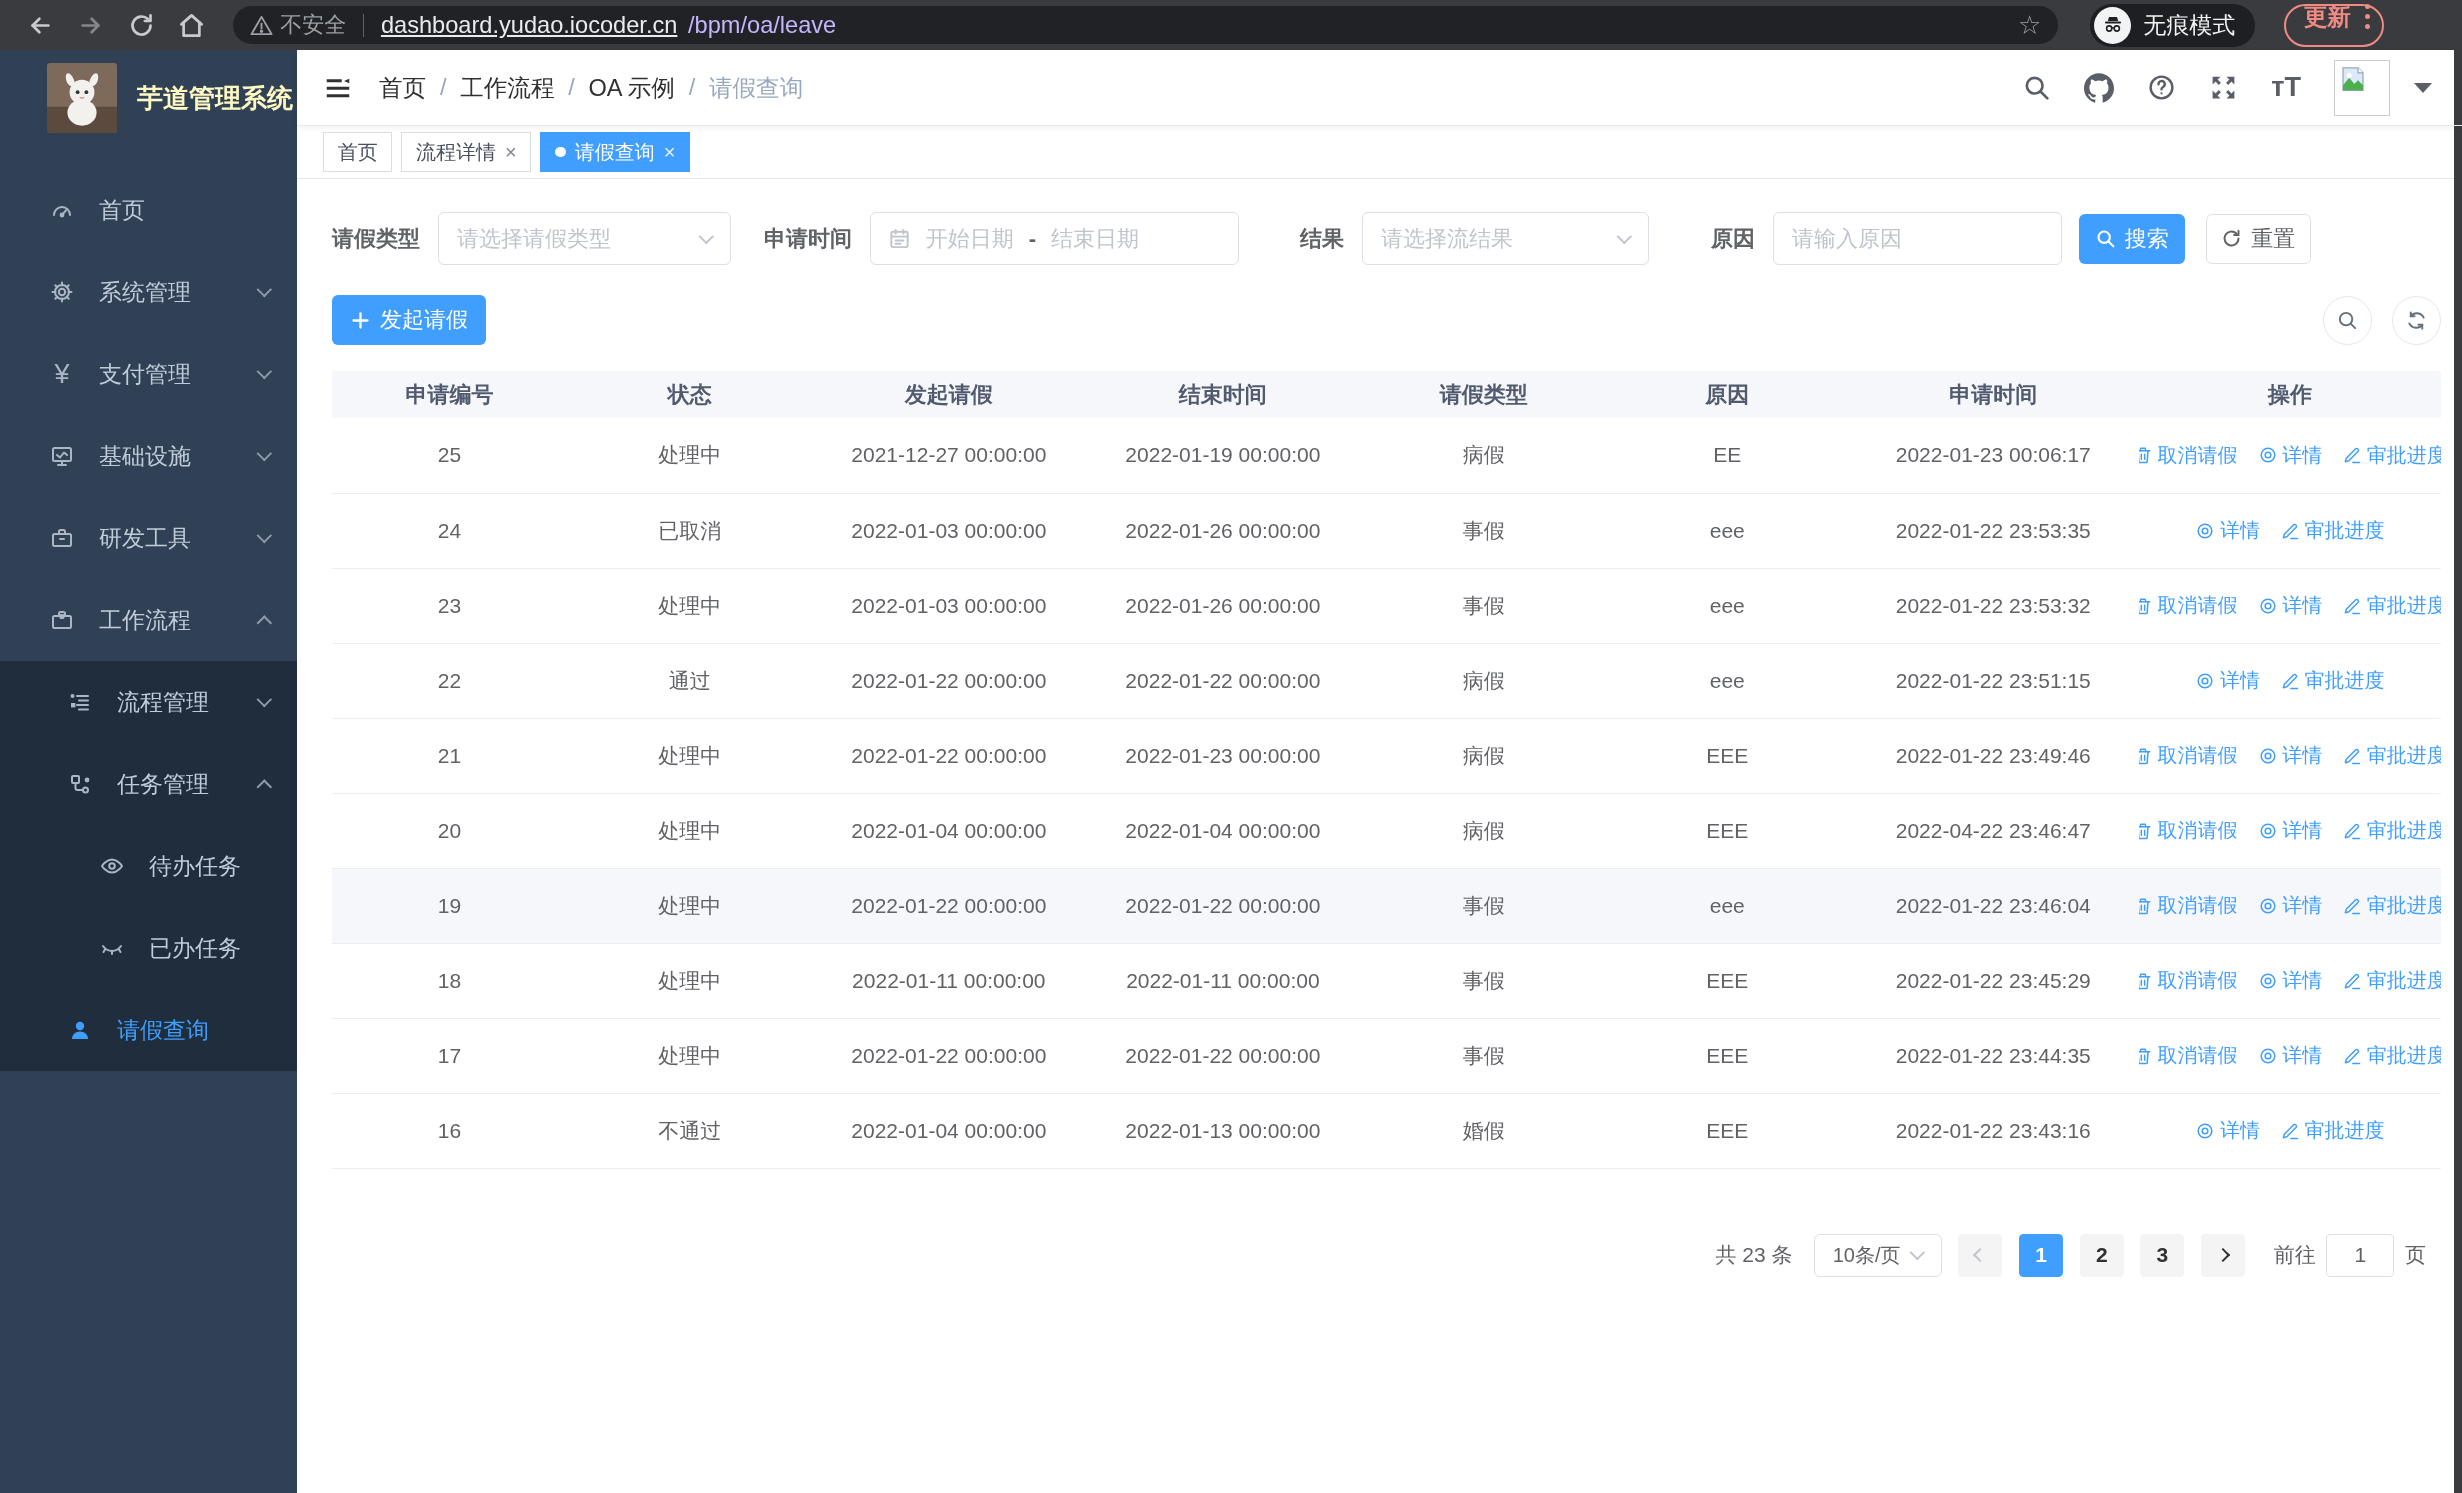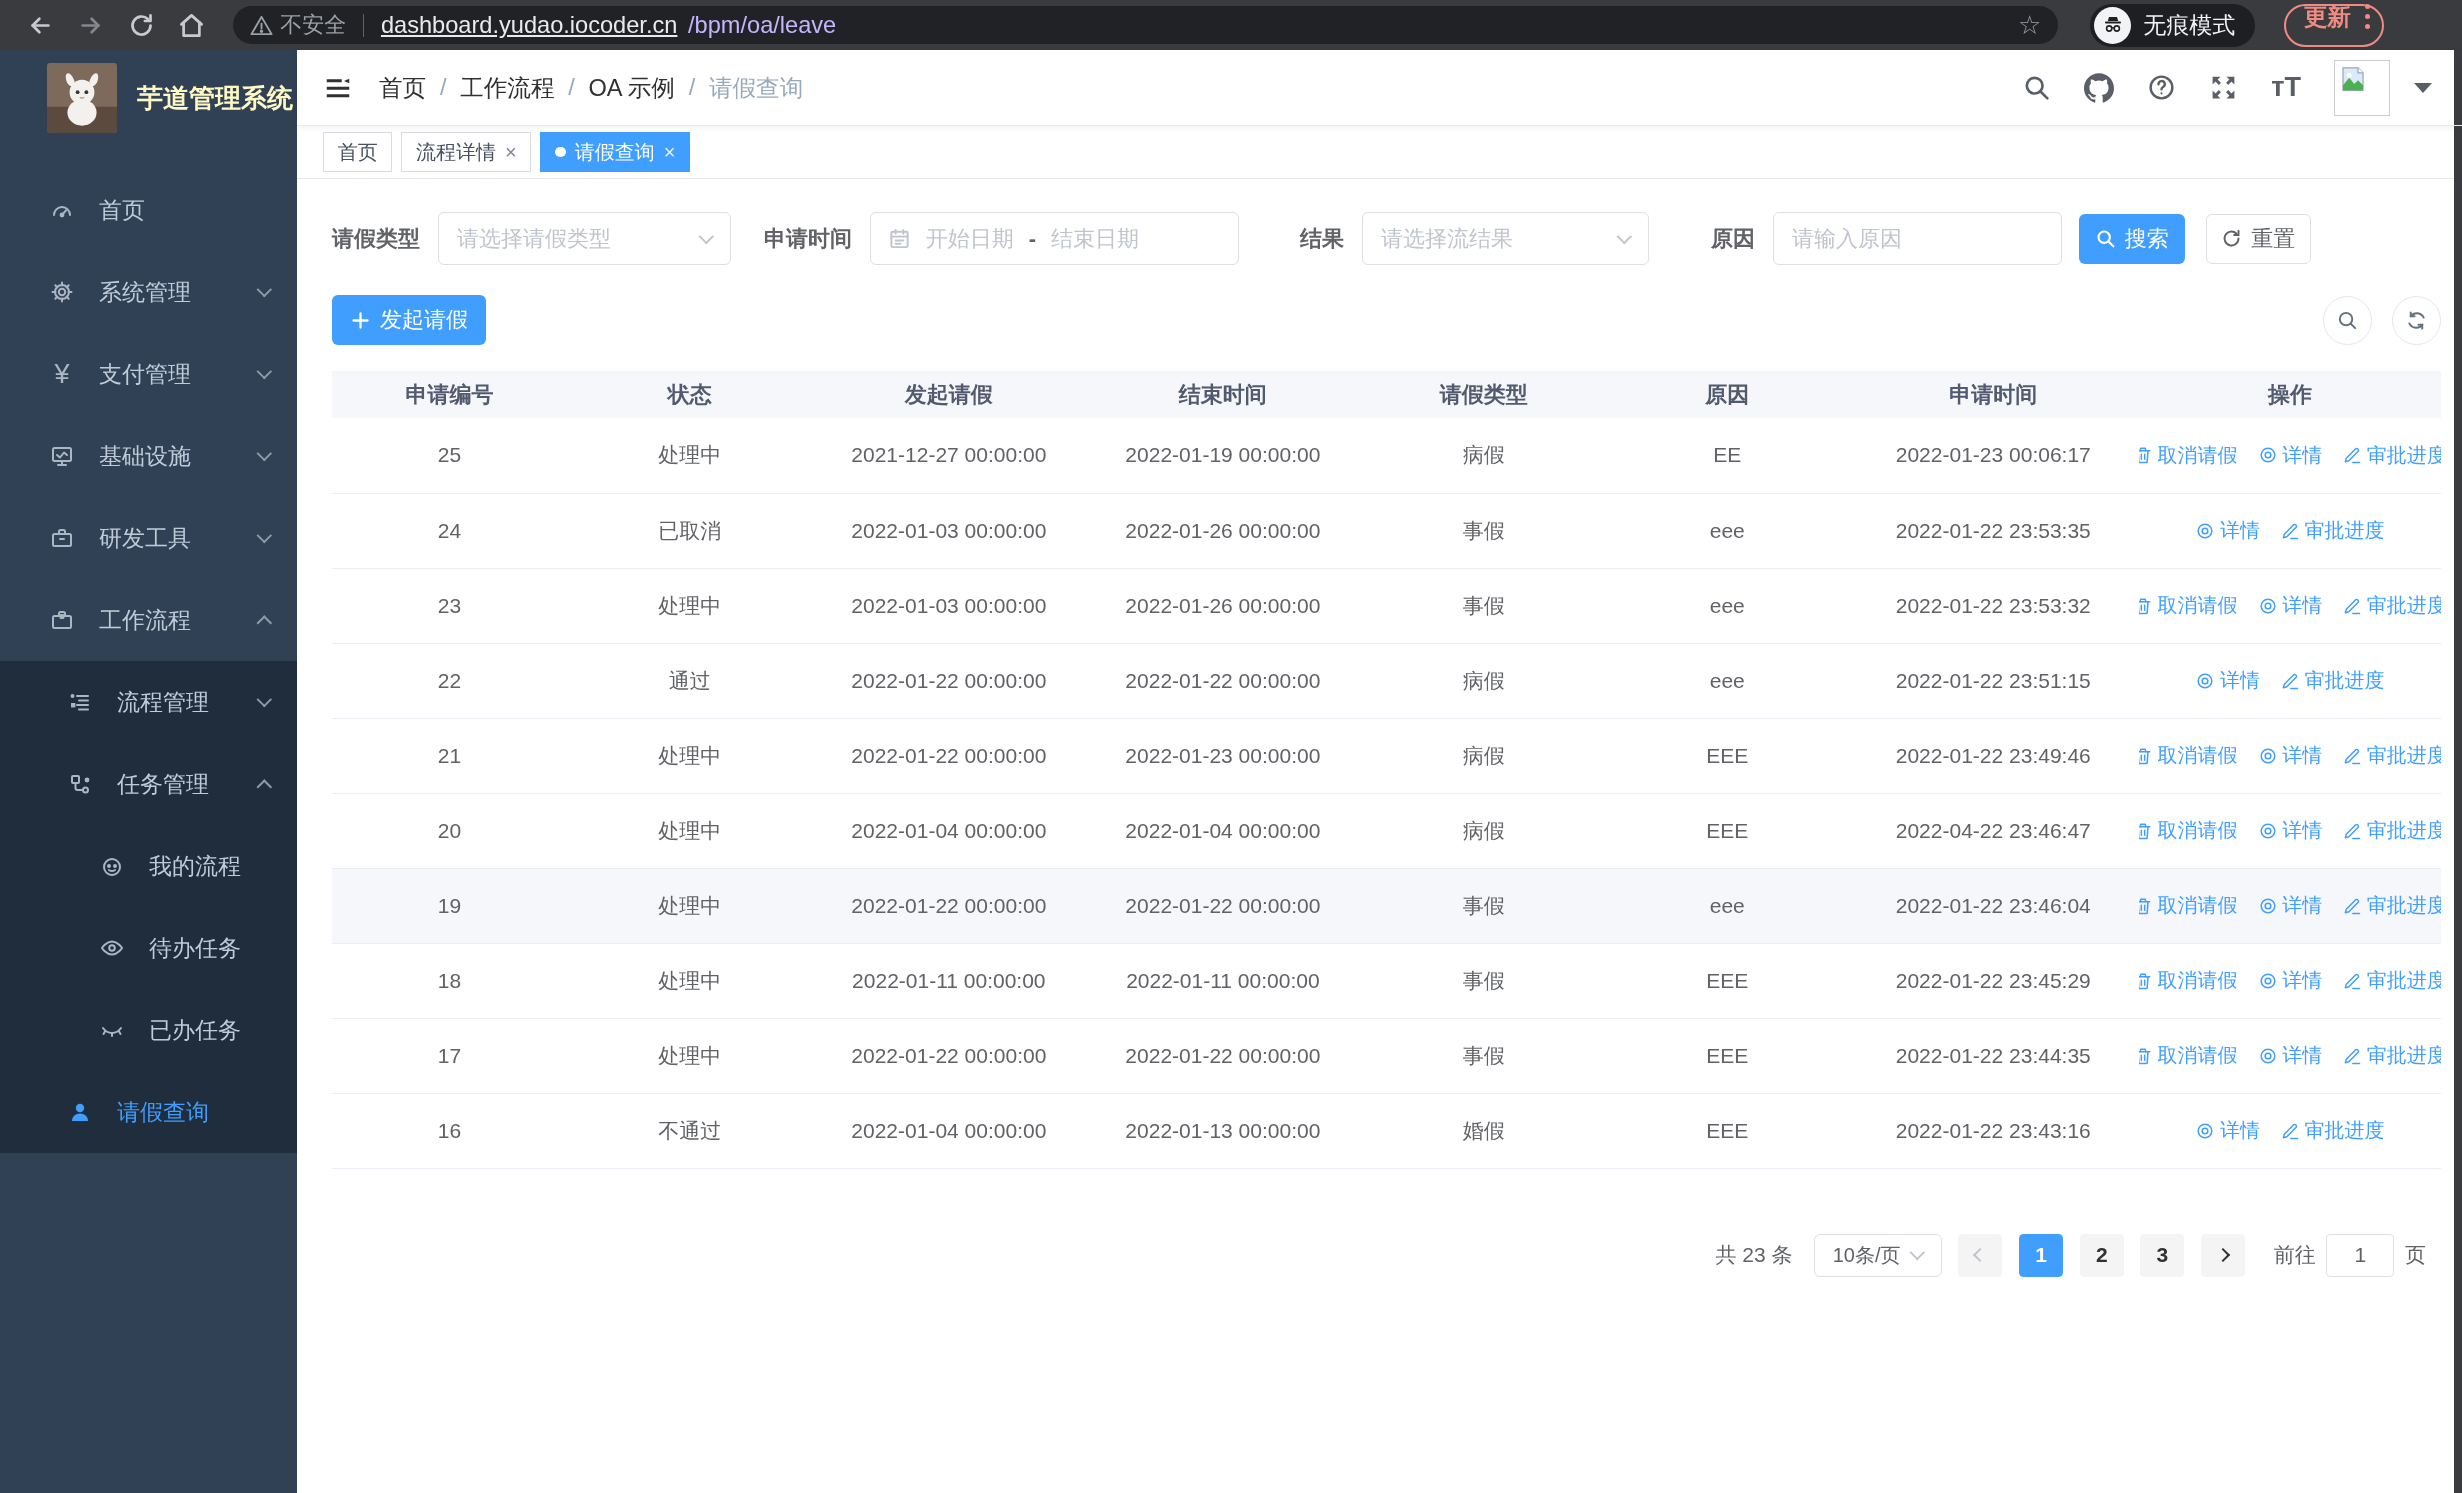--- a/index.html
+++ b/index.html
@@ -301,31 +301,20 @@
                 <path d="M7.5 11v5a2 2 0 0 0 2 2h5" stroke-linecap="round"></path>
                 <circle cx="17.5" cy="18" r="2.5"></circle>
                 <circle cx="19" cy="8" r="1.4" fill="currentColor"></circle>
               </svg>
           </span>
           <span>任务管理</span>
           <span class="spacer"></span>
             <span class="chev up"></span>
         </div>
 
-        <div class="m-item lvl3">
-          <span class="mi">
-            <svg width="24" height="24" viewBox="0 0 24 24" fill="none" stroke="currentColor" stroke-width="2" stroke-linecap="round">
-                <path d="M4 13a8 8 0 0 1 16 0 6 6 0 0 1-16 0z"></path>
-                <circle cx="9" cy="12" r="1" fill="currentColor"></circle>
-                <circle cx="15" cy="12" r="1" fill="currentColor"></circle>
-                <path d="M9 16c2 1.4 4 1.4 6 0"></path>
-              </svg>
-          </span>
-          <span>我的流程</span>
-        </div>
 
         <div class="m-item lvl3">
           <span class="mi">
             <svg width="24" height="24" viewBox="0 0 24 24" fill="none" stroke="currentColor" stroke-width="2" stroke-linecap="round" stroke-linejoin="round">
                 <path d="M2 12s4-6.5 10-6.5S22 12 22 12s-4 6.5-10 6.5S2 12 2 12z"></path>
                 <circle cx="12" cy="12" r="2.8"></circle>
               </svg>
           </span>
           <span>待办任务</span>
         </div>

